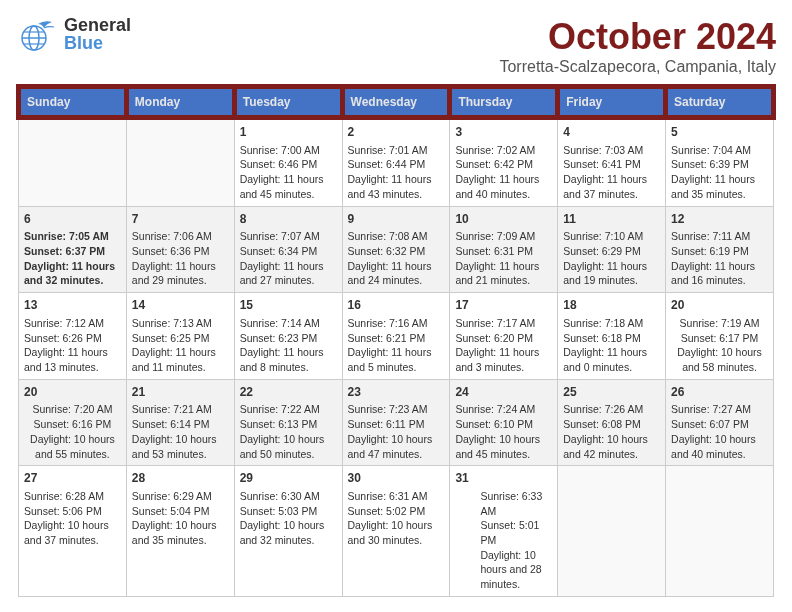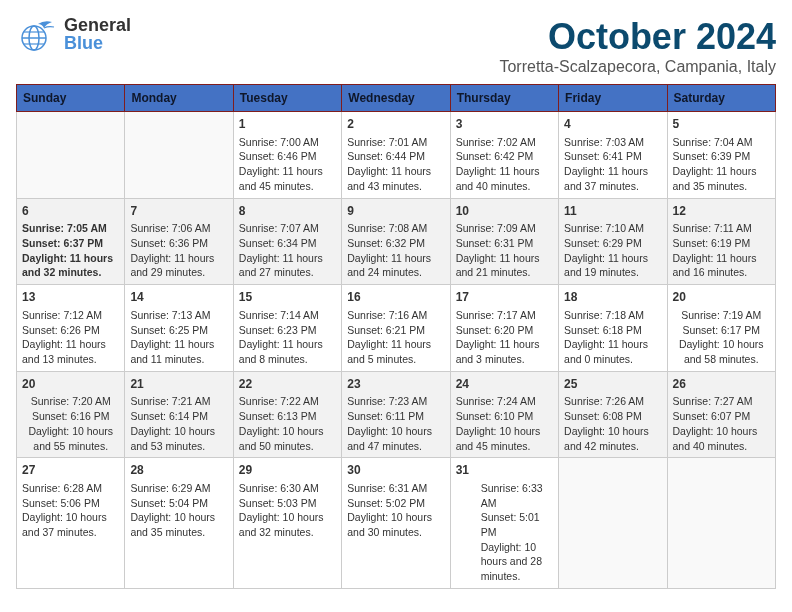--- a/index.html
+++ b/index.html
@@ -20,38 +20,38 @@
       display: flex;
       flex-direction: column;
       align-items: flex-start;
     }
     .title-block {
       text-align: right;
     }
     .month-title {
       font-size: 36px;
       font-weight: bold;
-      color: #0c4a6e;
+      color: #7f1d1d;
     }
     .location-title {
       font-size: 16px;
       color: #555;
     }
     .calendar {
       width: 100%;
       border-collapse: collapse;
       font-size: 11px;
     }
     .calendar th {
       background: #4472c4;
-      color: #0f172a;
+      color: #e5e5e5;
       text-align: left;
       padding: 6px 6px;
       font-size: 12px;
-      border: 1px solid #7f1d1d;
+      border: 5px solid #7f1d1d;
     }
     .calendar td {
       border: 1px solid #ccc;
       vertical-align: top;
       padding: 4px 5px;
       width: 14.28%;
       min-height: 80px;
       color: #333;
       line-height: 1.4;
     }

